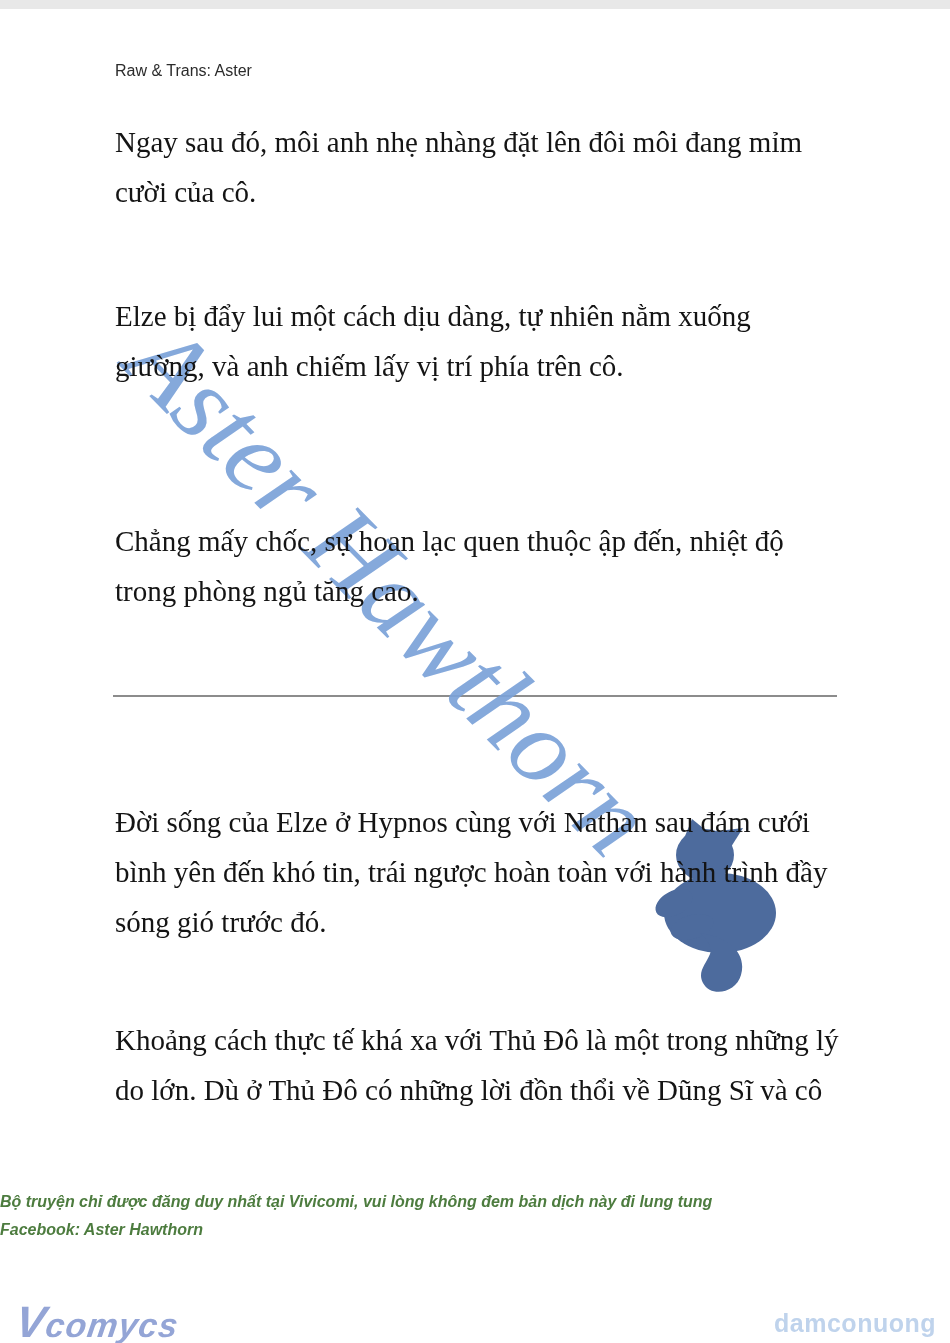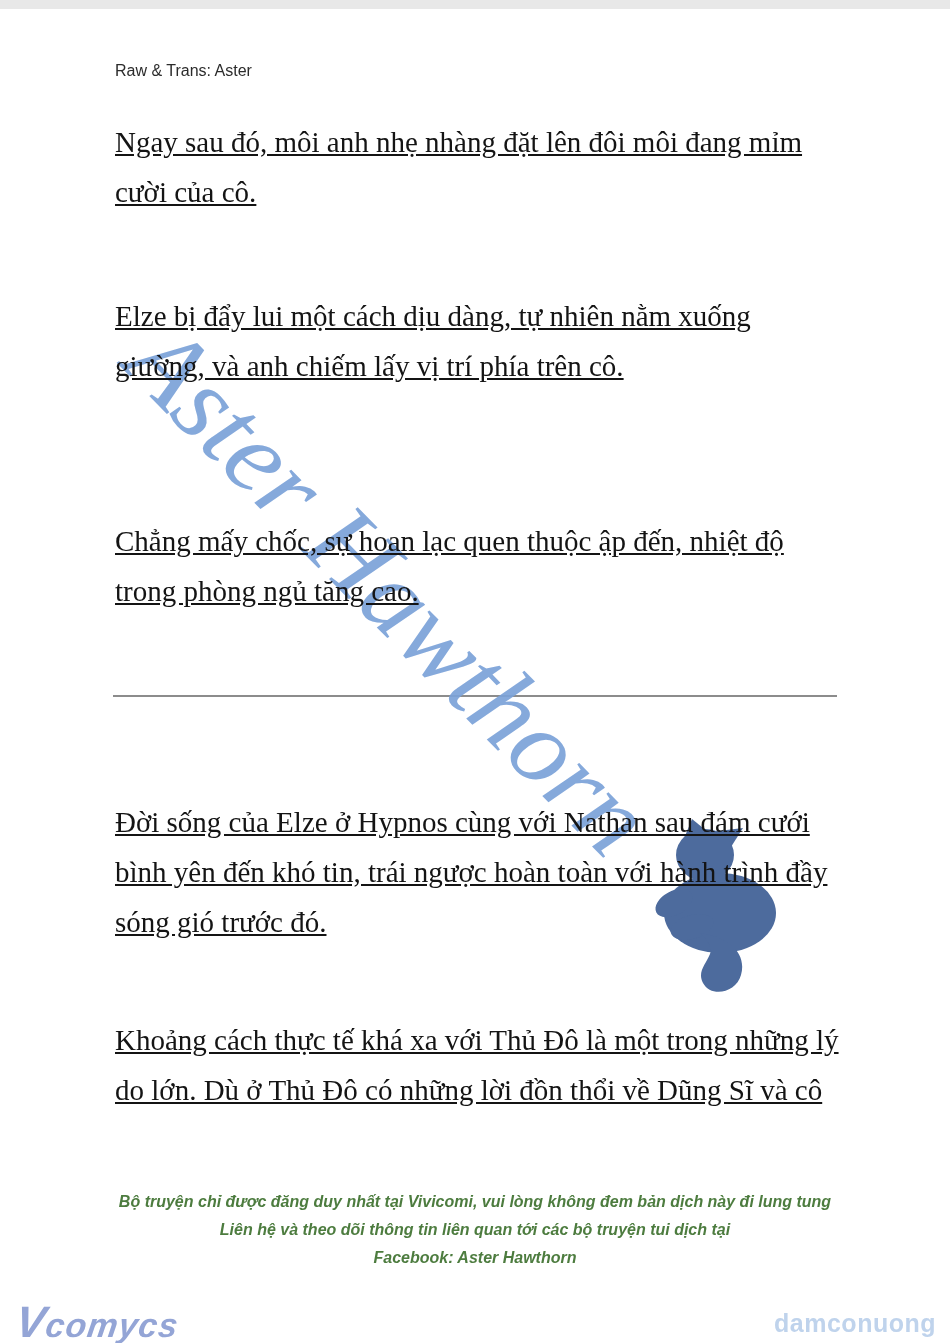--- a/index.html
+++ b/index.html
@@ -38,21 +38,21 @@
   }
   .para {
     position: absolute;
     left: 115px;
     right: 95px;
     font-size: 29px;
     line-height: 50px;
     color: #141414;
     z-index: 2;
   }
-  .para .line { display: block; white-space: nowrap; text-decoration: underline; }
+  .para .line { display: block; white-space: nowrap; }
   .divider {
     position: absolute;
     left: 113px;
     top: 686px;
     width: 724px;
     height: 2px;
     z-index: 0;
   }
   .cat {
     position: absolute;
@@ -60,21 +60,20 @@
     top: 808px;
     width: 140px;
     height: 180px;
     z-index: 1;
   }
   .footer {
     position: absolute;
     left: 0;
     right: 0;
     top: 1179px;
-    text-align: center;
     font-family: "Liberation Sans", sans-serif;
     font-style: italic;
     font-weight: bold;
     font-size: 16px;
     line-height: 28px;
     z-index: 2;
   }
   .logo-vcomycs {
     position: absolute;
     left: 16px;
@@ -150,21 +149,20 @@
       <ellipse cx="24" cy="86" rx="20" ry="12" transform="rotate(-28 24 86)"></ellipse>
 
       <ellipse cx="42" cy="110" rx="22" ry="12" transform="rotate(-16 42 110)"></ellipse>
 
       <path d="M 50,116 C 80,120 97,137 91,158 C 86,176 61,181 53,166 C 47,155 56,147 60,137 C 63,129 55,121 50,116 Z"></path>
     </g>
   </svg>
 
   <div class="footer" style="color: rgb(77, 124, 63);">
     <div>Bộ truyện chỉ được đăng duy nhất tại Vivicomi, vui lòng không đem bản dịch này đi lung tung</div>
-    <div>Liên hệ và theo dõi thông tin liên quan tới các bộ truyện tui dịch tại</div>
     <div>Facebook: Aster Hawthorn</div>
   </div>
 
   <div class="logo-vcomycs" style="color: rgb(148, 165, 214);">Vcomycs</div>
 
   <div class="logo-damconuong" style="color: rgb(191, 211, 236);">damconuong</div>
 
 </div>
 
 </body></html>

